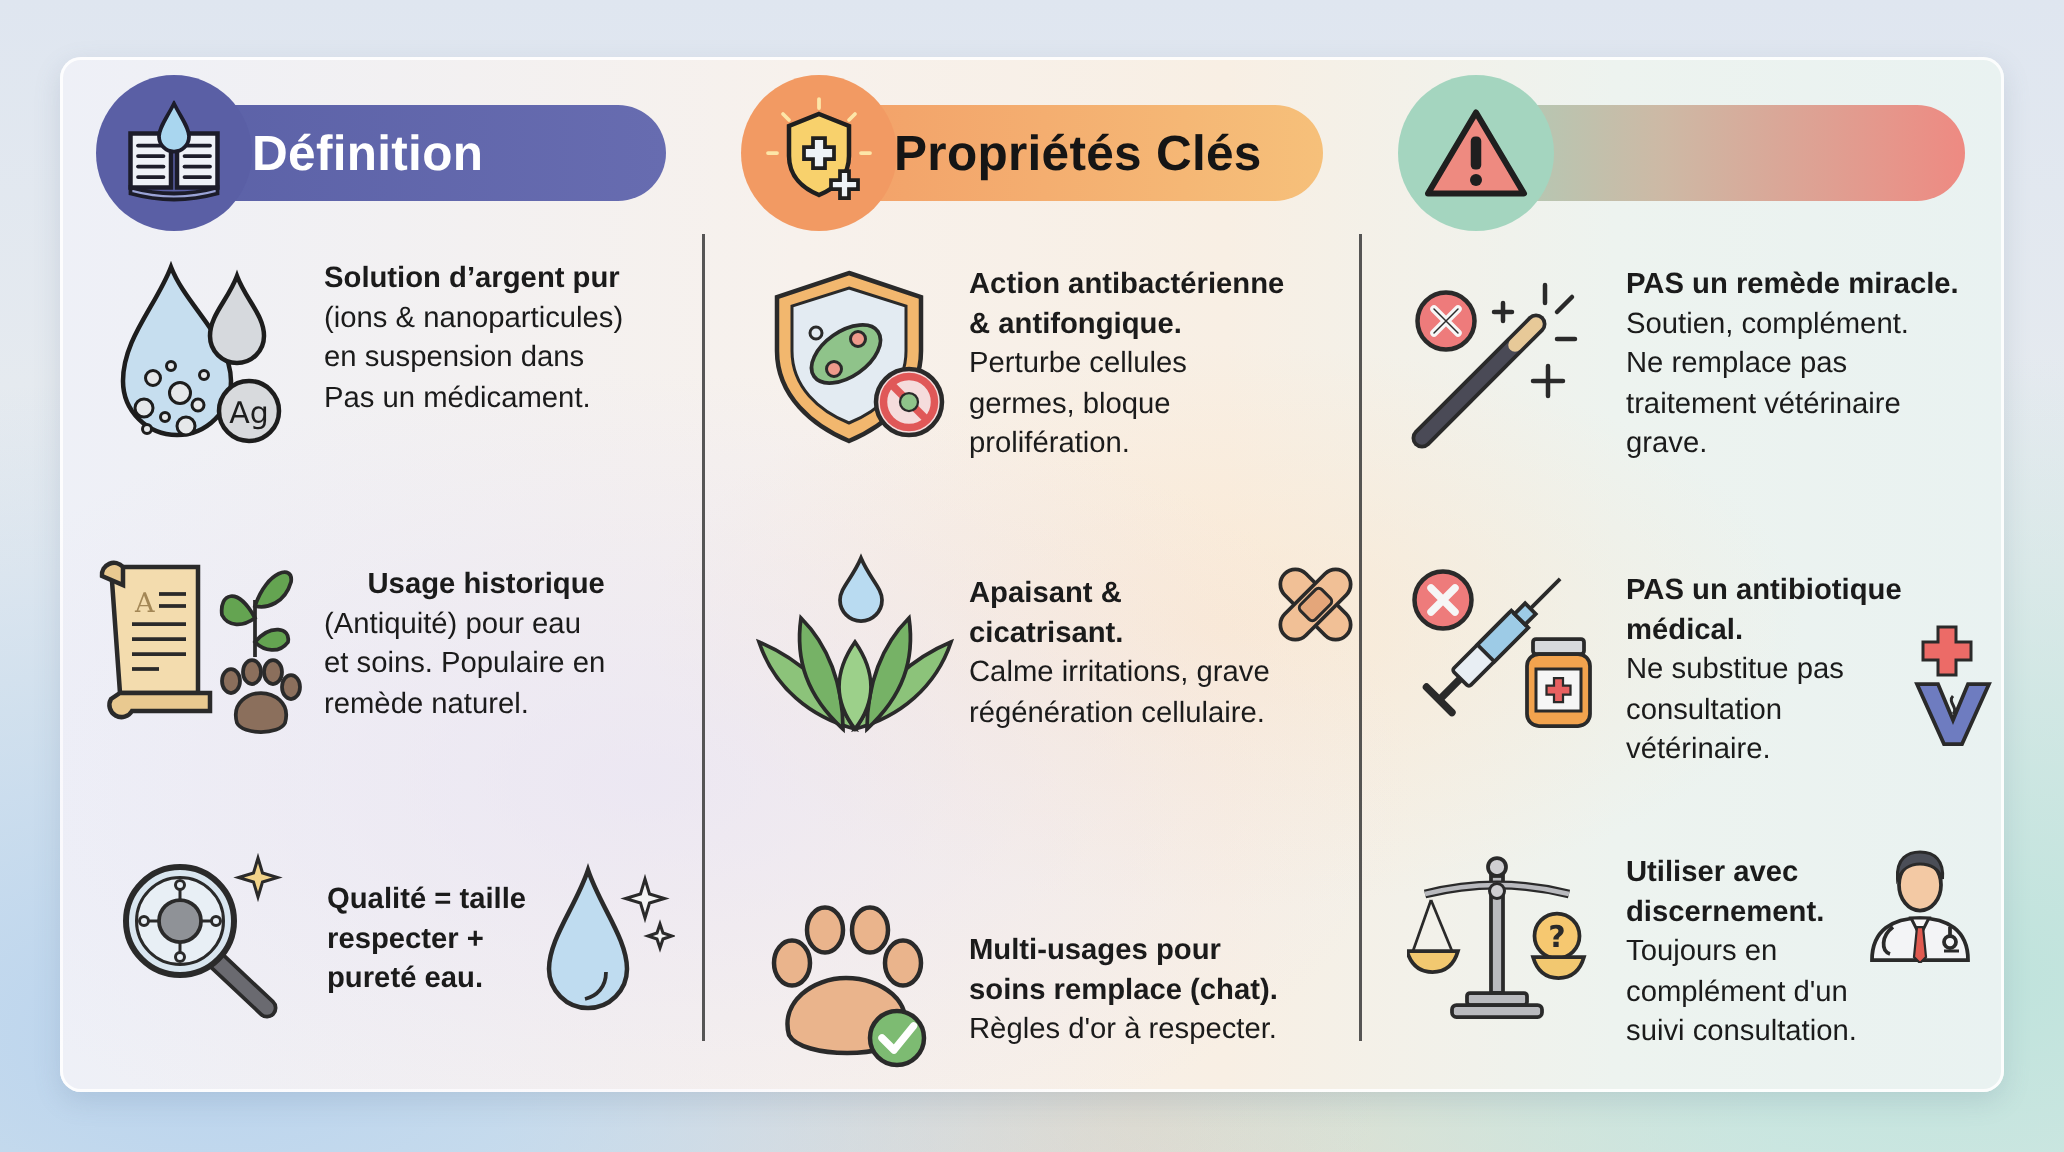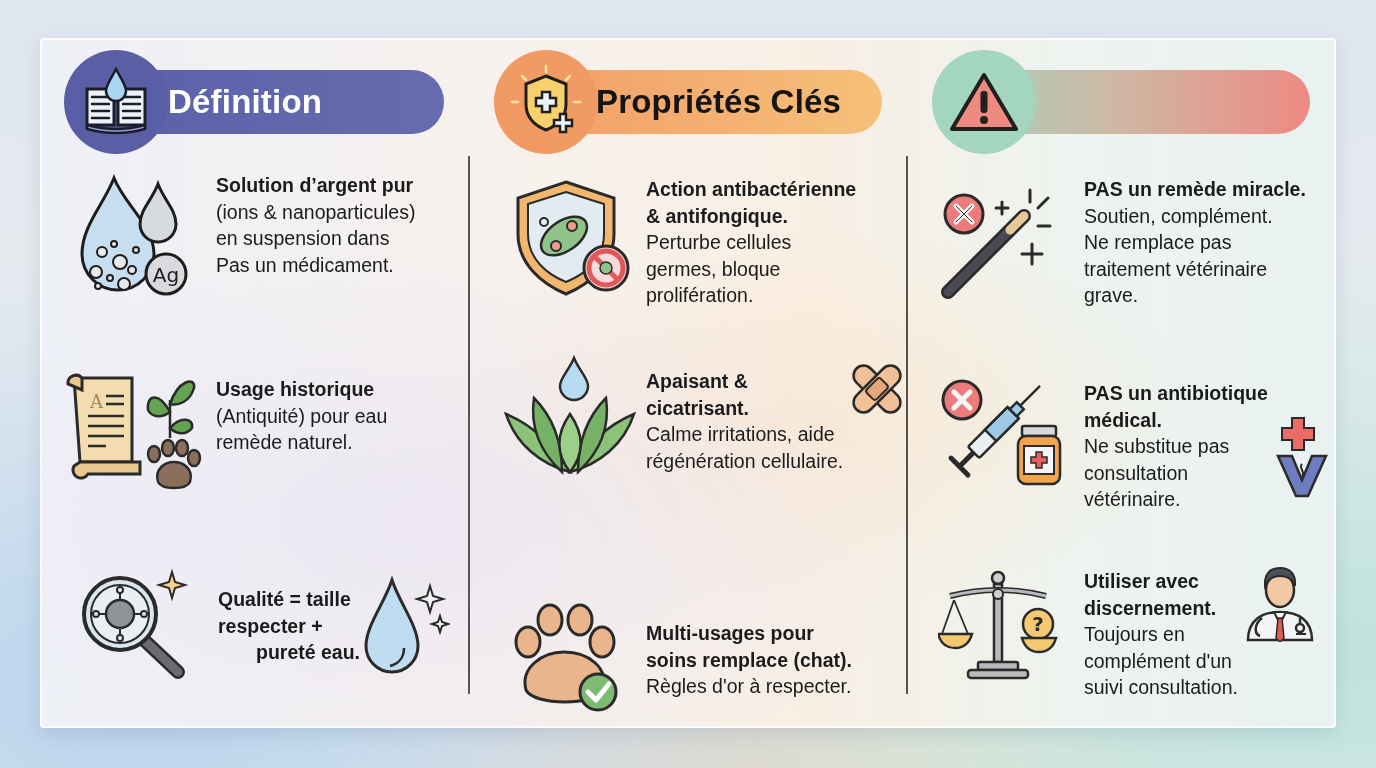--- a/index.html
+++ b/index.html
@@ -10,21 +10,21 @@
       radial-gradient(ellipse at 10% 90%, #b9d3ee 0%, rgba(185,211,238,0) 45%),
       radial-gradient(ellipse at 95% 85%, #bfe3dc 0%, rgba(191,227,220,0) 45%),
       radial-gradient(ellipse at 55% 95%, #f6d9c2 0%, rgba(246,217,194,0) 40%),
       linear-gradient(180deg, #dfe6f0 0%, #e8ecef 50%, #e3ece9 100%);
     position: relative;
   }
   .card {
     position: absolute;
     left: 40px; top: 38px;
     width: 1296px; height: 690px;
-    border-radius: 4px;
+    border-radius: 14px;
     background: linear-gradient(90deg, #eef0f7 0%, #f7f1ec 38%, #f8efe4 60%, #edf3ef 80%, #e9f2f1 100%);
     box-shadow: 0 6px 18px rgba(90,110,140,0.18), inset 0 0 0 2px rgba(255,255,255,0.85);
     overflow: hidden;
   }
   .card::before {
     content: "";
     position: absolute; inset: 0;
     background:
       radial-gradient(ellipse at 30% 70%, rgba(230,225,245,0.6) 0%, rgba(230,225,245,0) 40%),
       radial-gradient(ellipse at 60% 55%, rgba(252,228,200,0.55) 0%, rgba(252,228,200,0) 35%);
@@ -157,22 +157,23 @@
           <g fill="#8b6f5c" stroke="#2a2a2a" stroke-width="2.5">
             <ellipse cx="92" cy="84" rx="6" ry="8"></ellipse>
               <ellipse cx="106" cy="78" rx="6" ry="8"></ellipse>
             <ellipse cx="120" cy="78" rx="6" ry="8"></ellipse>
               <ellipse cx="132" cy="88" rx="6" ry="8"></ellipse>
             <path d="M96 112 C92 98 104 92 112 92 C120 92 132 98 128 112 C124 120 100 120 96 112 Z"></path>
           </g>
         </svg>
       </div>
       <div class="text" style="left:176px;top:8px;width:250px;">
-        <span style="font-weight:bold;">Usage historique</span>
+        <span style="font-weight:bold;margin-left:29px;">Usage historique</span>
         <span>(Antiquité) pour eau</span>
+        <span>et soins. Populaire en</span>
         <span>remède naturel.</span>
       </div>
     </div>
 
     <div class="item" style="left:0;top:526px;width:430px;height:120px;">
       <div class="icon" style="left:34px;top:2px;">
         <svg width="116" height="116" viewBox="0 0 116 116">
           <line x1="70" y1="74" x2="104" y2="106" stroke="#2a2a2a" stroke-width="14" stroke-linecap="round"></line>
           <line x1="70" y1="74" x2="104" y2="106" stroke="#6a6a70" stroke-width="9" stroke-linecap="round"></line>
           <circle cx="46" cy="48" r="36" fill="#d9e6f0" stroke="#2a2a2a" stroke-width="4"></circle>
@@ -187,21 +188,21 @@
               <circle cx="22" cy="48" r="3"></circle>
             <line x1="60" y1="48" x2="68" y2="48"></line>
               <circle cx="70" cy="48" r="3"></circle>
           </g>
           <path d="M98 6 L101 16 L111 19 L101 22 L98 32 L95 22 L85 19 L95 16 Z" fill="#f3d48a" stroke="#2a2a2a" stroke-width="2"></path>
         </svg>
       </div>
       <div class="text" style="left:178px;top:22px;width:150px;">
         <span style="font-weight:bold;">Qualité = taille</span>
         <span style="font-weight:bold;">respecter +</span>
-        <span style="font-weight:bold;margin-left:38px;">pureté eau.</span>
+        <span style="font-weight:bold;">pureté eau.</span>
       </div>
       <div class="icon" style="left:320px;top:10px;">
         <svg width="90" height="106" viewBox="0 0 90 106">
           <path d="M32 6 C24 30 6 52 6 72 A26 26 0 0 0 58 72 C58 52 40 30 32 6 Z" fill="#bfdcf0" stroke="#2a2a2a" stroke-width="3"></path>
           <path d="M44 74 C44 84 38 90 30 92" stroke="#2a2a2a" stroke-width="2.5" fill="none"></path>
           <path d="M70 12 L73 22 L83 25 L73 28 L70 38 L67 28 L57 25 L67 22 Z" fill="#f4f4f4" stroke="#2a2a2a" stroke-width="2"></path>
           <path d="M80 42 L82 48 L88 50 L82 52 L80 58 L78 52 L72 50 L78 48 Z" fill="#f4f4f4" stroke="#2a2a2a" stroke-width="2"></path>
         </svg>
       </div>
     </div>
@@ -243,35 +244,35 @@
       </div>
       <div class="text" style="left:176px;top:4px;width:260px;">
         <span style="font-weight:bold;">Action antibactérienne</span>
         <span style="font-weight:bold;">&amp; antifongique.</span>
         <span>Perturbe cellules</span>
         <span>germes, bloque</span>
         <span>prolifération.</span>
       </div>
     </div>
 
-    <div class="item" style="left:0;top:316px;width:503px;height:130px;">
+    <div class="item" style="left:0;top:330px;width:503px;height:130px;">
       <div class="icon" style="left:30px;top:0;">
         <svg width="140" height="124" viewBox="0 0 140 124">
           <path d="M74 4 C68 18 60 24 60 32 A14 14 0 0 0 88 32 C88 24 80 18 74 4 Z" fill="#b9dbf1" stroke="#2a2a2a" stroke-width="2.5"></path>
           <path d="M70 118 C40 110 16 90 6 60 C30 70 52 88 70 118 Z" fill="#8cc37a" stroke="#2a2a2a" stroke-width="2.5"></path>
           <path d="M70 118 C100 110 124 90 134 60 C110 70 88 88 70 118 Z" fill="#8cc37a" stroke="#2a2a2a" stroke-width="2.5"></path>
           <path d="M62 118 C38 96 30 72 34 44 C52 62 62 88 62 118 Z" fill="#76b266" stroke="#2a2a2a" stroke-width="2.5"></path>
           <path d="M78 118 C102 96 110 72 106 44 C88 62 78 88 78 118 Z" fill="#76b266" stroke="#2a2a2a" stroke-width="2.5"></path>
           <path d="M70 118 C56 100 56 80 70 60 C84 80 84 100 70 118 Z" fill="#9cd08a" stroke="#2a2a2a" stroke-width="2.5"></path>
         </svg>
       </div>
       <div class="text" style="left:176px;top:14px;width:260px;">
         <span style="font-weight:bold;">Apaisant &amp;</span>
         <span style="font-weight:bold;">cicatrisant.</span>
-        <span>Calme irritations, aide</span>
+        <span>Calme irritations, grave</span>
         <span>régénération cellulaire.</span>
       </div>
       <div class="icon" style="left:374px;top:4px;">
         <svg width="66" height="62" viewBox="0 0 66 62">
           <g transform="rotate(45 33 31)">
             <rect x="4" y="21" width="58" height="20" rx="10" fill="#f1c096" stroke="#2a2a2a" stroke-width="2.5"></rect>
           </g>
           <g transform="rotate(-45 33 31)">
             <rect x="4" y="21" width="58" height="20" rx="10" fill="#f1c096" stroke="#2a2a2a" stroke-width="2.5"></rect>
             <rect x="23" y="24" width="20" height="14" rx="3" fill="#e4a67a" stroke="#2a2a2a" stroke-width="2"></rect>

